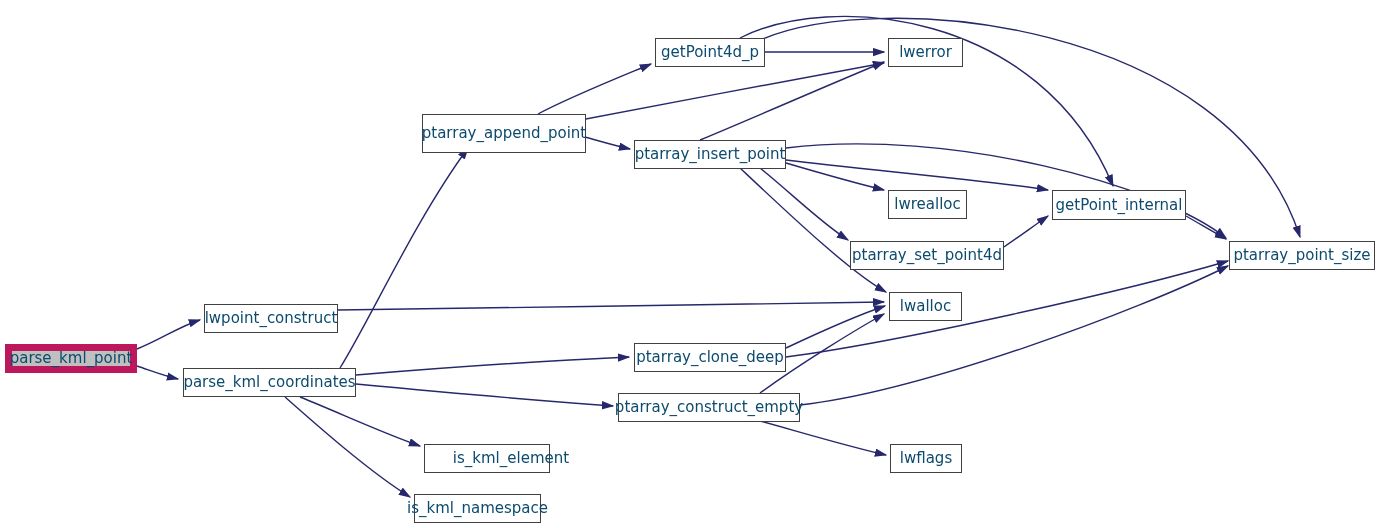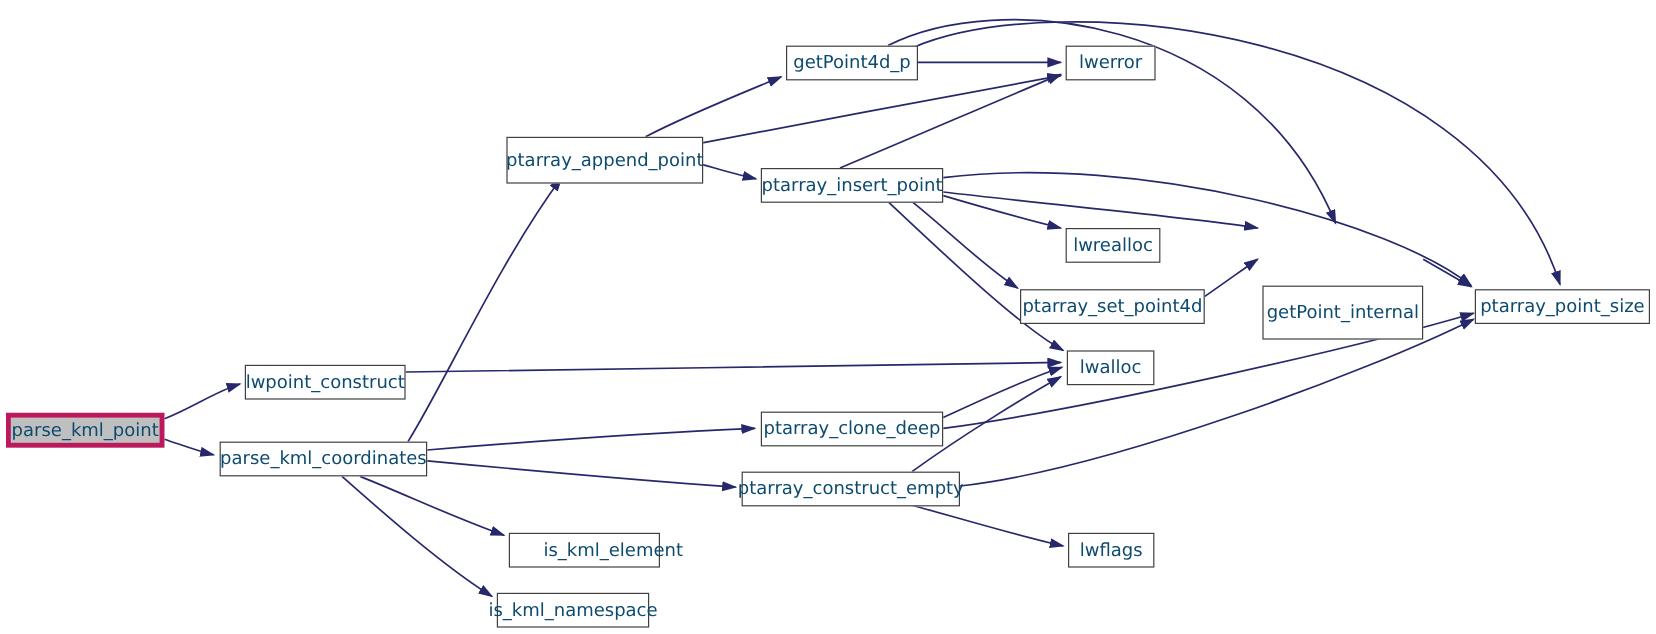--- a/index.html
+++ b/index.html
@@ -18,21 +18,21 @@
     background:#ffffff;
     color:#0c4a6e;
     font-size:15px;
     line-height:1;
     display:flex;
     align-items:center;
     justify-content:center;
     white-space:nowrap;
     letter-spacing:0px;
   }
-  .node.current{background:#bfbfbf;border:4px solid #be185d;}
+  .node.current{background:#bfbfbf;border:7px solid #be185d;}
   .node .lbl{display:block;padding:0 6px;}
 </style>
 </head>
 <body>
 
 <div id="canvas">
   <svg id="edges" viewBox="0 0 1380 528" xmlns="http://www.w3.org/2000/svg">
     <defs>
       <marker id="arrowhead" markerWidth="9" markerHeight="9" refX="8" refY="3" orient="auto" markerUnits="strokeWidth">
         <path d="M0,0 L9,3 L0,6 z" fill="#27286b"></path>
@@ -86,21 +86,21 @@
       </div>
       <div class="node" style="left: 888px; top: 38px; width: 75px; height: 29px;">
         <span class="lbl">lwerror</span>
       </div>
       <div class="node" style="left: 634px; top: 140px; width: 152px; height: 29px;">
         <span class="lbl">ptarray_insert_point</span>
       </div>
       <div class="node" style="left: 888px; top: 190px; width: 79px; height: 29px;">
         <span class="lbl">lwrealloc</span>
       </div>
-      <div class="node" style="left: 1052px; top: 190px; width: 134px; height: 45px; margin-top: 48px;">
+      <div class="node" style="left: 1052px; top: 190px; width: 134px; height: 30px;">
         <span class="lbl">getPoint_internal</span>
       </div>
       <div class="node" style="left: 850px; top: 241px; width: 154px; height: 29px;">
         <span class="lbl">ptarray_set_point4d</span>
       </div>
       <div class="node" style="left: 1229px; top: 241px; width: 146px; height: 29px;">
         <span class="lbl">ptarray_point_size</span>
       </div>
       <div class="node" style="left: 889px; top: 292px; width: 73px; height: 29px; align-items: center;">
         <span class="lbl">lwalloc</span>

